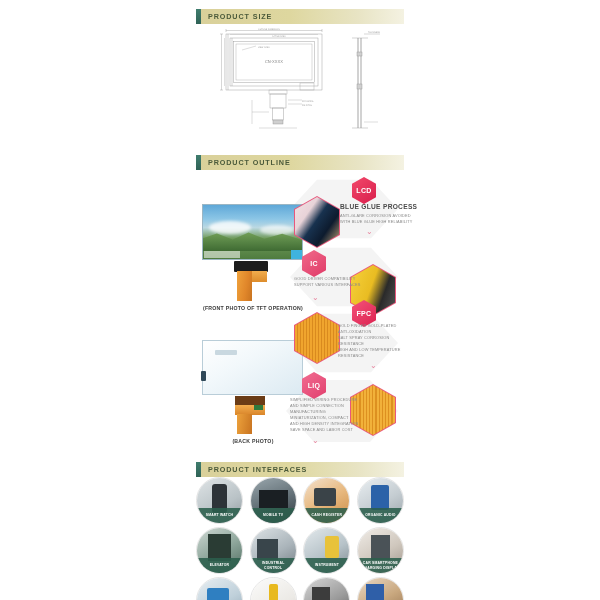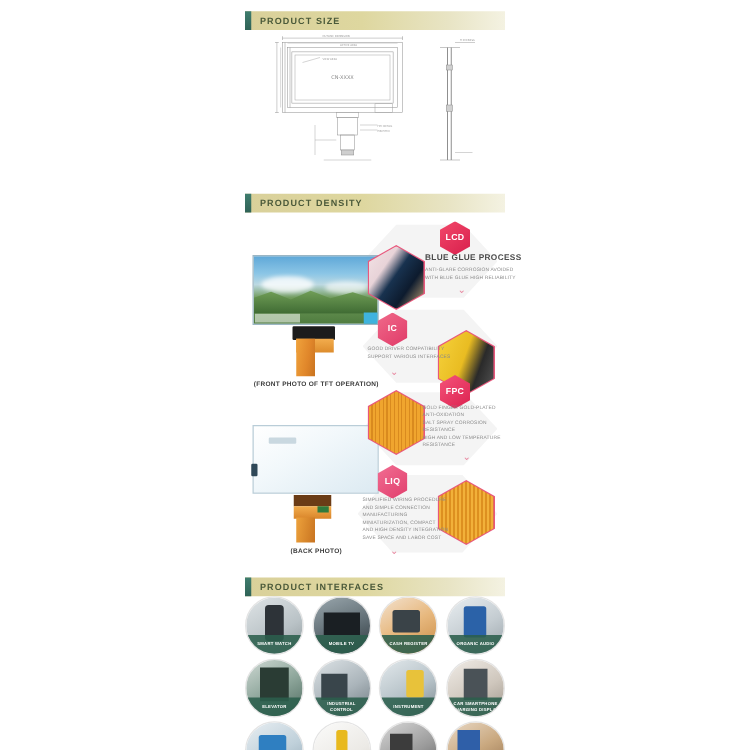--- a/index.html
+++ b/index.html
@@ -245,21 +245,21 @@
       <text x="156" y="5.2">THICKNESS</text>
       <text x="90" y="73.5">FPC DETAIL</text>
       <text x="90" y="77.5">PIN PITCH</text>
     </g>
     <text x="62" y="35" fill="#8a8a8a" font-family="DejaVu Sans, sans-serif" font-size="4" text-anchor="middle">CN-XXXX</text>
   </svg>
 </div>
 
 <div class="section-bar" style="top:155px;">
   <div class="accent"></div>
-  <div class="bar-title">PRODUCT DENSITY</div>
+  <div class="bar-title">PRODUCT OUTLINE</div>
 </div>
 
 <div class="details">
 
   <div class="hexgrid">
     <div class="hex hex-ghost" style="left:100px; top:6px;  width:108px; height:62px;"></div>
     <div class="hex hex-ghost" style="left:100px; top:74px; width:108px; height:62px;"></div>
     <div class="hex hex-ghost" style="left:100px; top:140px;width:108px; height:62px;"></div>
     <div class="hex hex-ghost" style="left:96px;  top:206px;width:112px; height:66px;"></div>
   </div>

